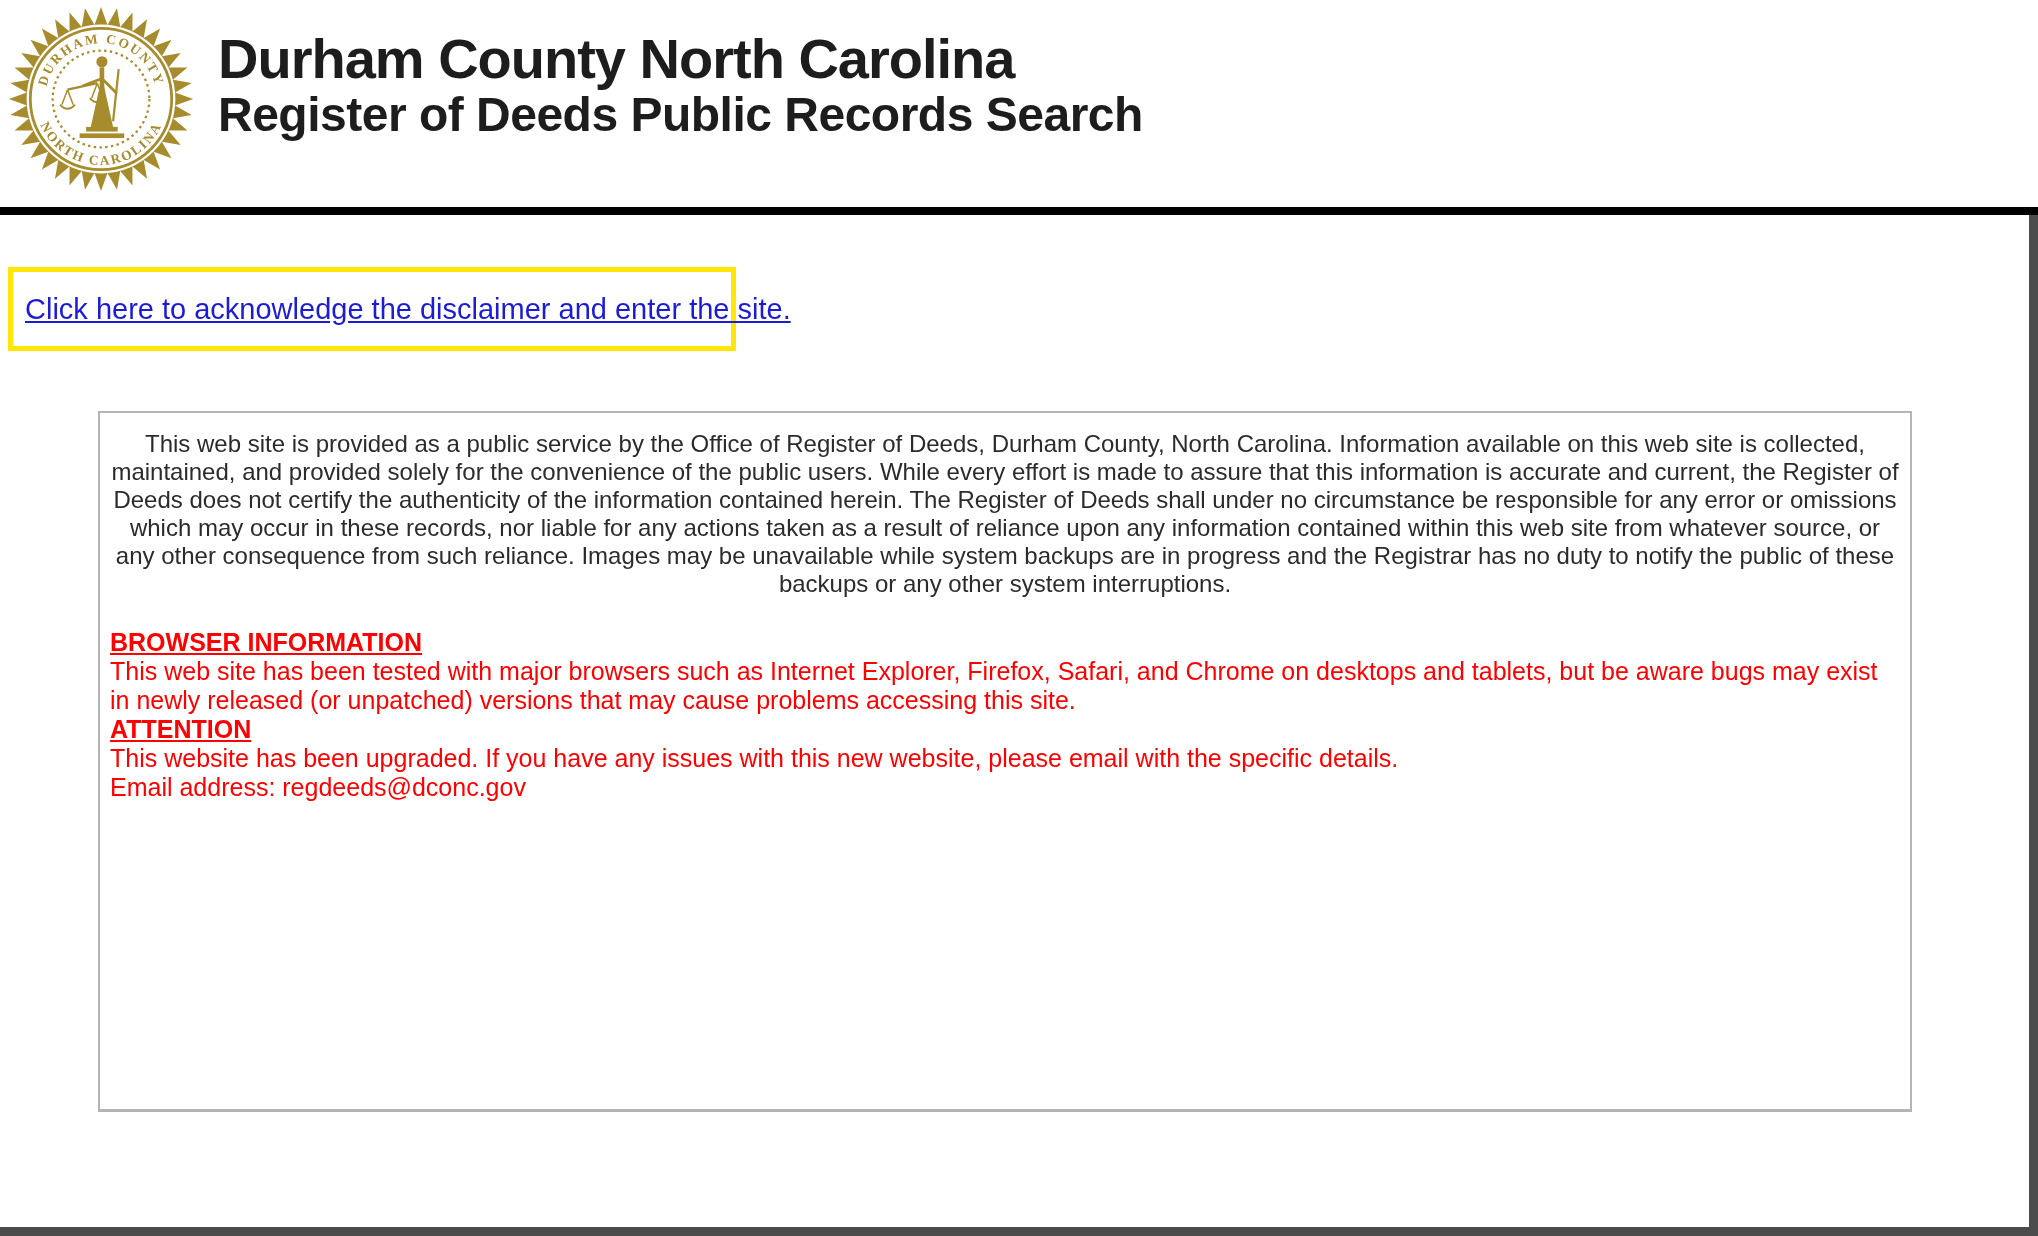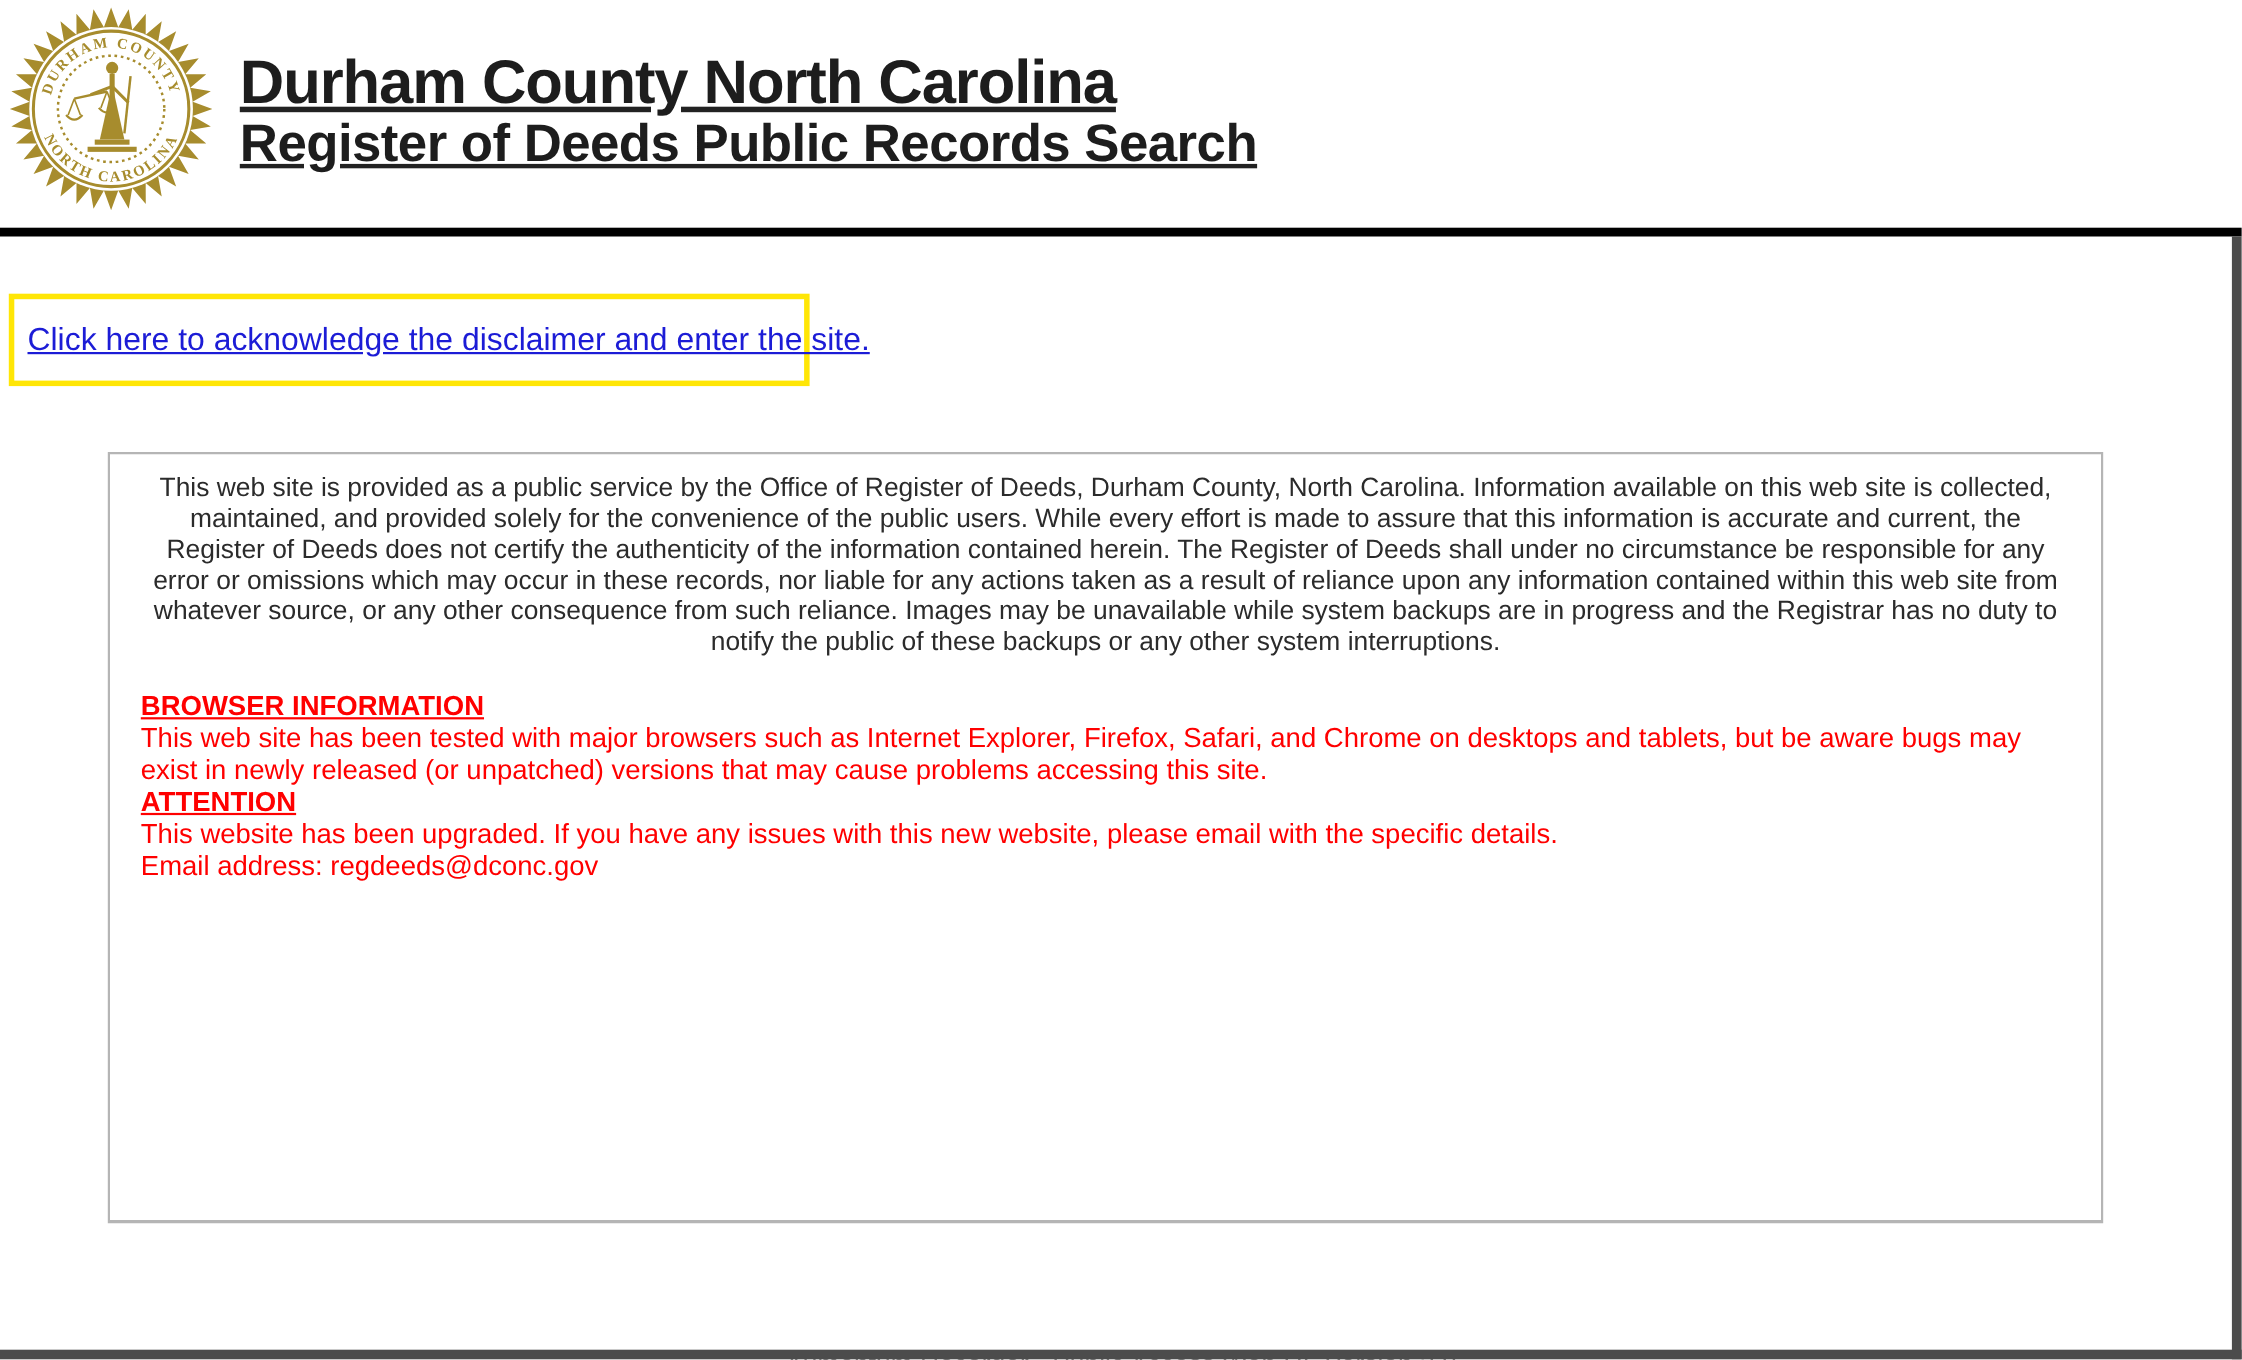--- a/index.html
+++ b/index.html
@@ -9,21 +9,21 @@
     background:#ffffff;
     font-family:"Liberation Sans", sans-serif;
     position:relative;
     overflow:hidden;
     color:#222;
   }
 
   
   .header { position:absolute; left:0; top:0; width:2038px; height:207px; background:#fff; }
   .seal { position:absolute; left:8px; top:6px; width:186px; height:186px; }
-  .title-block { position:absolute; left:218px; top:44px;text-decoration:underline; }
+  .title-block { position:absolute; left:218px; top:28px; }
   .page-title {
     margin:0; font-size:56px; font-weight:bold; color:#1d1d1d;
     letter-spacing:-1px; line-height:62px;
   }
   .page-subtitle {
     margin:4px 0 0 0; font-size:48px; font-weight:bold; color:#1d1d1d;
     letter-spacing:-0.5px; line-height:42px;
   }
   .top-rule { position:absolute; left:0; top:207px; width:2038px; height:8px; background:#000; }
 
@@ -42,21 +42,21 @@
     cursor:pointer;
     white-space:nowrap;
   }
 
   
   .disclaimer-box {
     position:absolute; left:98px; top:411px; width:1814px; height:701px;
     border:2px solid #b5b5b5;
     border-bottom-width:3px;
     background:#fff;
-    padding:17px 28px;
+    padding:17px 10px;
   }
   .disclaimer-para {
     margin:0 0 30px 0;
     text-align:center;
     color:#2b2b2b;
     font-size:24px;
     line-height:28px;
   }
   .red-section { color:var(--alert-red, #ff0000); font-size:25px; line-height:29px; }
   .section-heading { font-weight:bold; text-decoration:underline; }

